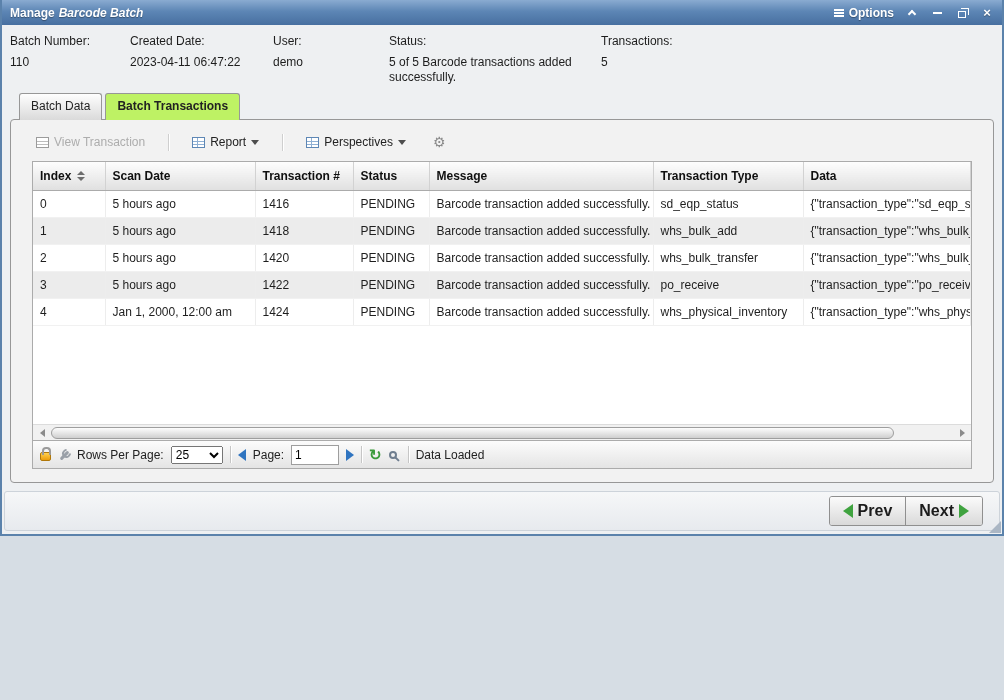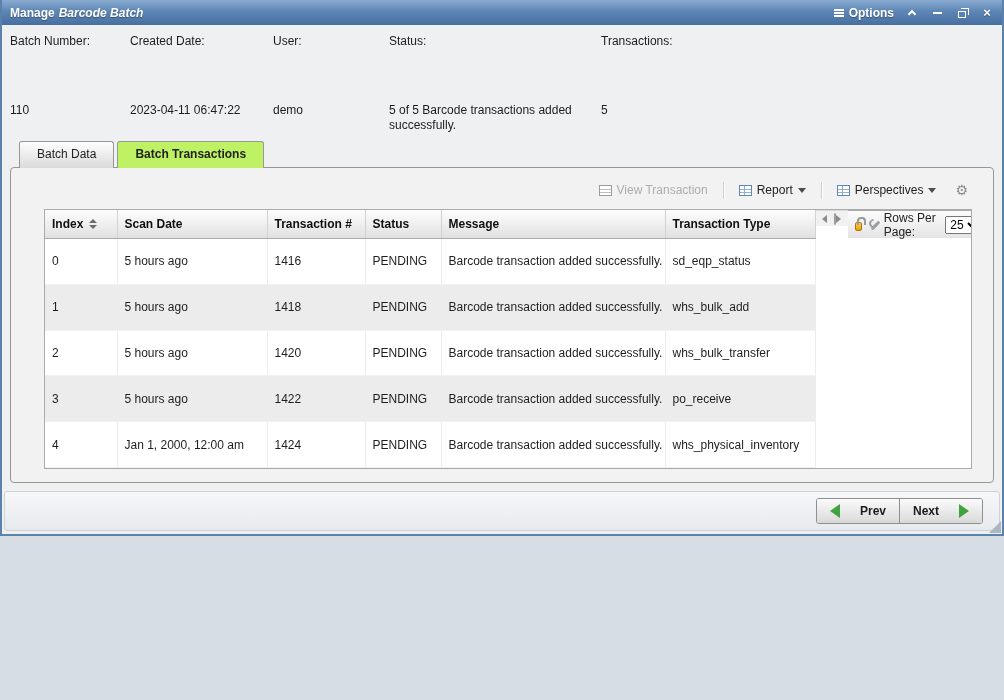--- a/index.html
+++ b/index.html
@@ -30,58 +30,58 @@
   .wc { display: flex; align-items: center; justify-content: center; width: 14px; height: 14px; cursor: default; }
   .chev-up { width: 6px; height: 6px; border-left: 2px solid #fff; border-top: 2px solid #fff; transform: rotate(45deg); margin-top: 3px; }
   .min-bar { width: 9px; height: 2px; background: #fff; }
   .restore-icon { width: 8px; height: 7px; border: 1px solid #fff; position: relative; margin-top: 3px; }
   .restore-icon:before { content: ''; position: absolute; top: -4px; left: 2px; width: 7px; height: 6px; border-top: 1px solid #fff; border-right: 1px solid #fff; }
   .close-x { font-size: 13px; font-weight: bold; line-height: 1; }
   
   .header-info {
     display: flex; padding: 9px 8px 2px; font-size: 12px; color: #1d1d1d;
   }
-  .hfield { display: flex; flex-direction: column; gap: 48px; }
+  .hfield { display: flex; flex-direction: column; }
   .hfield .hlabel { margin-bottom: 7px; }
   .hfield .hvalue { line-height: 15px; }
   .hf-batch { width: 120px; }
   .hf-created { width: 143px; }
   .hf-user { width: 116px; }
   .hf-status { width: 212px; }
   .hf-trans { width: 116px; }
   .hf-errors { width: 160px; }
   
   .content { flex: 1; display: flex; flex-direction: column; padding: 6px 8px 4px; min-height: 0; }
   .tabs { display: flex; gap: 3px; padding-left: 9px; position: relative; z-index: 2; }
   .tab {
     border: 1px solid #979797; border-bottom: none;
-    border-radius: 3px 3px 0 0; padding: 5px 17px 6px;
+    border-radius: 3px 3px 0 0; padding: 5px 11px 6px;
     background: linear-gradient(#fefefe, #dadada);
     font-size: 12px; color: #222; cursor: default; margin-bottom: -1px;
   }
   .tab.active { background: #bef264; font-weight: bold; padding-bottom: 7px; }
   .panel {
     flex: 1; border: 1px solid #979797; border-radius: 4px;
     background: #f2f2f2; display: flex; flex-direction: column;
     padding: 4px 21px 13px; min-height: 0;
   }
   
-  .grid-toolbar { display: flex; justify-content: flex-end; align-items: center; gap: 11px; padding: 8px 0 9px; font-size: 12px; }
+  .grid-toolbar { display: flex; justify-content: flex-start; align-items: center; gap: 19px; padding: 8px 0 9px; font-size: 12px; }
   .tbtn { display: flex; align-items: center; gap: 5px; padding: 3px 4px; color: #222; cursor: default; border-radius: 3px; }
   .tbtn.disabled { color: #adadad; }
   .grid-ic { width: 13px; height: 11px; border: 1px solid #9b9b9b; background: #fff; position: relative; }
   .grid-ic:before { content: ''; position: absolute; left: 0; right: 0; top: 3px; height: 1px; background: #bdbdbd; box-shadow: 0 3px 0 #bdbdbd; }
   .grid-ic.blue { border-color: #5e87b5; }
   .grid-ic.blue:before { background: #8fb0d4; box-shadow: 0 3px 0 #8fb0d4; }
   .grid-ic.blue:after { content: ''; position: absolute; left: 4px; top: 0; bottom: 0; width: 1px; background: #8fb0d4; }
   .caret-down { width: 0; height: 0; border-left: 4px solid transparent; border-right: 4px solid transparent; border-top: 5px solid #4d4d4d; }
   .gear { font-size: 14px; color: #8a8a8a; line-height: 1; }
   .tb-sep { width: 1px; height: 17px; background: #cfcfcf; box-shadow: 1px 0 0 #fff; }
   
-  .grid-box { flex: 1; border: 1px solid #ababab; background: #fff; display: flex; flex-direction: row; min-height: 0; overflow: hidden; margin-left: 12px; }
+  .grid-box { flex: 1; border: 1px solid #ababab; background: #fff; display: flex; flex-direction: column; min-height: 0; overflow: hidden; }
   table.grid { width: 100%; border-collapse: collapse; table-layout: fixed; font-size: 12px; }
   .grid th {
     background: linear-gradient(#fdfdfd, #e9e9e9 70%, #e0e0e0);
     border-right: 1px solid #d2d2d2; border-bottom: 1px solid #ababab;
     padding: 7px 7px; text-align: left; font-weight: bold; color: #101010;
     white-space: nowrap; overflow: hidden;
   }
   .th-flex { display: flex; align-items: center; gap: 6px; }
   .sort-icon { display: inline-flex; flex-direction: column; gap: 2px; }
   .sort-icon .up { width: 0; height: 0; border-left: 4px solid transparent; border-right: 4px solid transparent; border-bottom: 4px solid #6d6d6d; }
@@ -120,22 +120,22 @@
   .p-sep { width: 1px; height: 17px; background: #c6c6c6; box-shadow: 1px 0 0 #fff; }
   
   .footer {
     flex: 0 0 40px; margin: 4px 2px 3px;
     border: 1px solid #cdd3da; border-radius: 3px;
     background: linear-gradient(#f6f7f8, #e7eaee);
     display: flex; align-items: center; justify-content: flex-end; padding: 0 16px;
   }
   .nav-group { display: flex; border: 1px solid #8f8f8f; border-radius: 3px; overflow: hidden; }
   .nav-btn {
-    display: flex; align-items: center; gap: 20px; padding: 5px 13px;
-    background: linear-gradient(#fbfbfb, #d9d9d9); font-size: 12px; font-weight: bold; color: #1c1c1c; cursor: default; justify-content: flex-end;
+    display: flex; align-items: center; gap: 5px; padding: 5px 13px;
+    background: linear-gradient(#fbfbfb, #d9d9d9); font-size: 16px; font-weight: bold; color: #1c1c1c; cursor: default; justify-content: flex-end;
   }
   .nav-btn.first { border-right: 1px solid #8f8f8f; }
   .arr-l { width: 0; height: 0; border-top: 7px solid transparent; border-bottom: 7px solid transparent; border-right: 10px solid #3fa33f; }
   .arr-r { width: 0; height: 0; border-top: 7px solid transparent; border-bottom: 7px solid transparent; border-left: 10px solid #3fa33f; }
   .resize-grip { position: absolute; right: 1px; bottom: 1px; width: 0; height: 0; border-left: 12px solid transparent; border-bottom: 12px solid #aab6c4; }
 </style>
 </head>
 <body>
 
 <div class="window">

